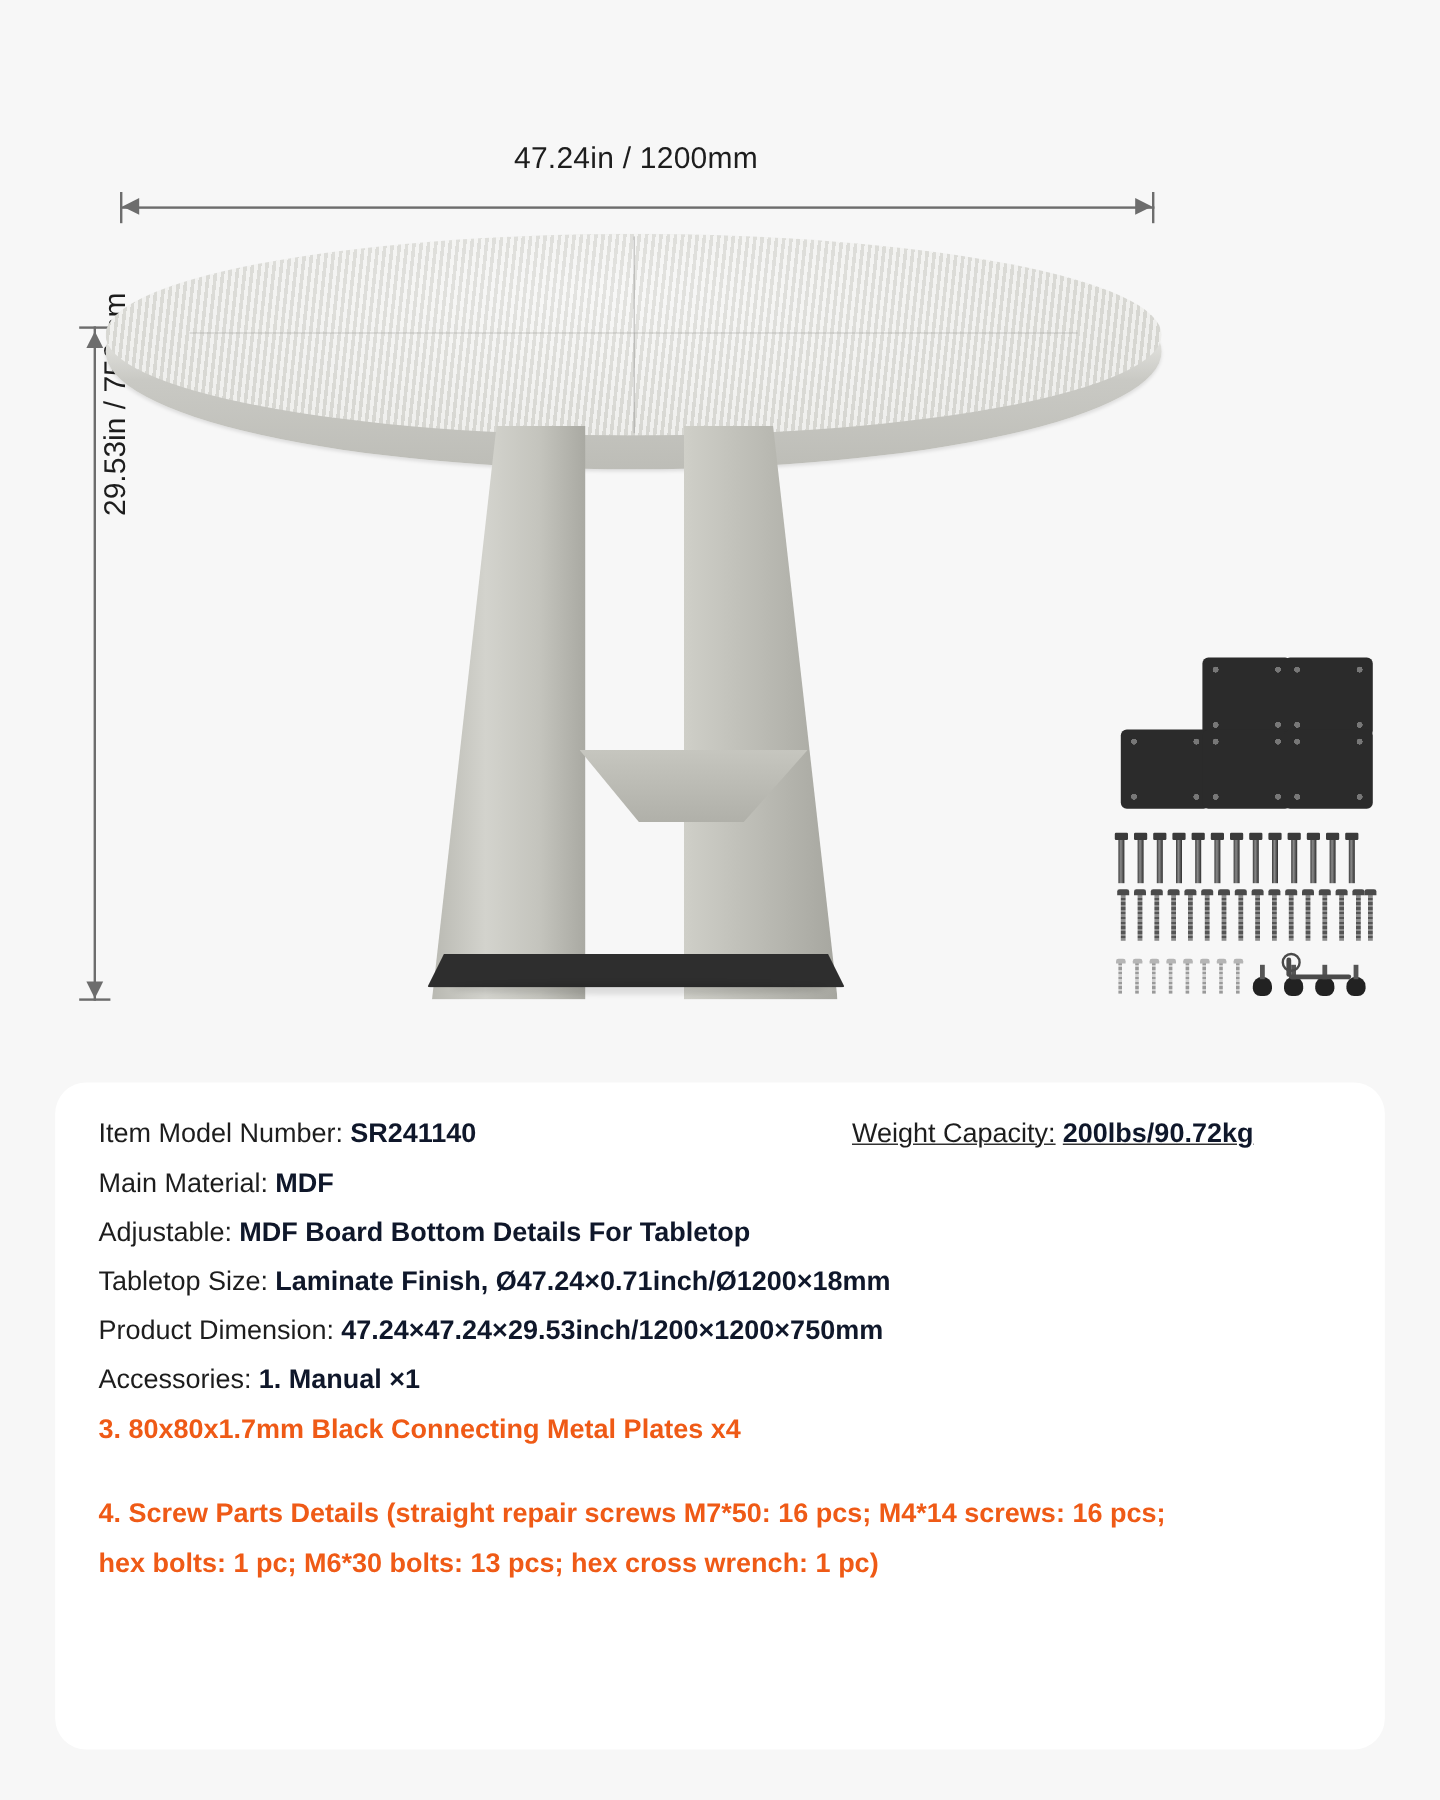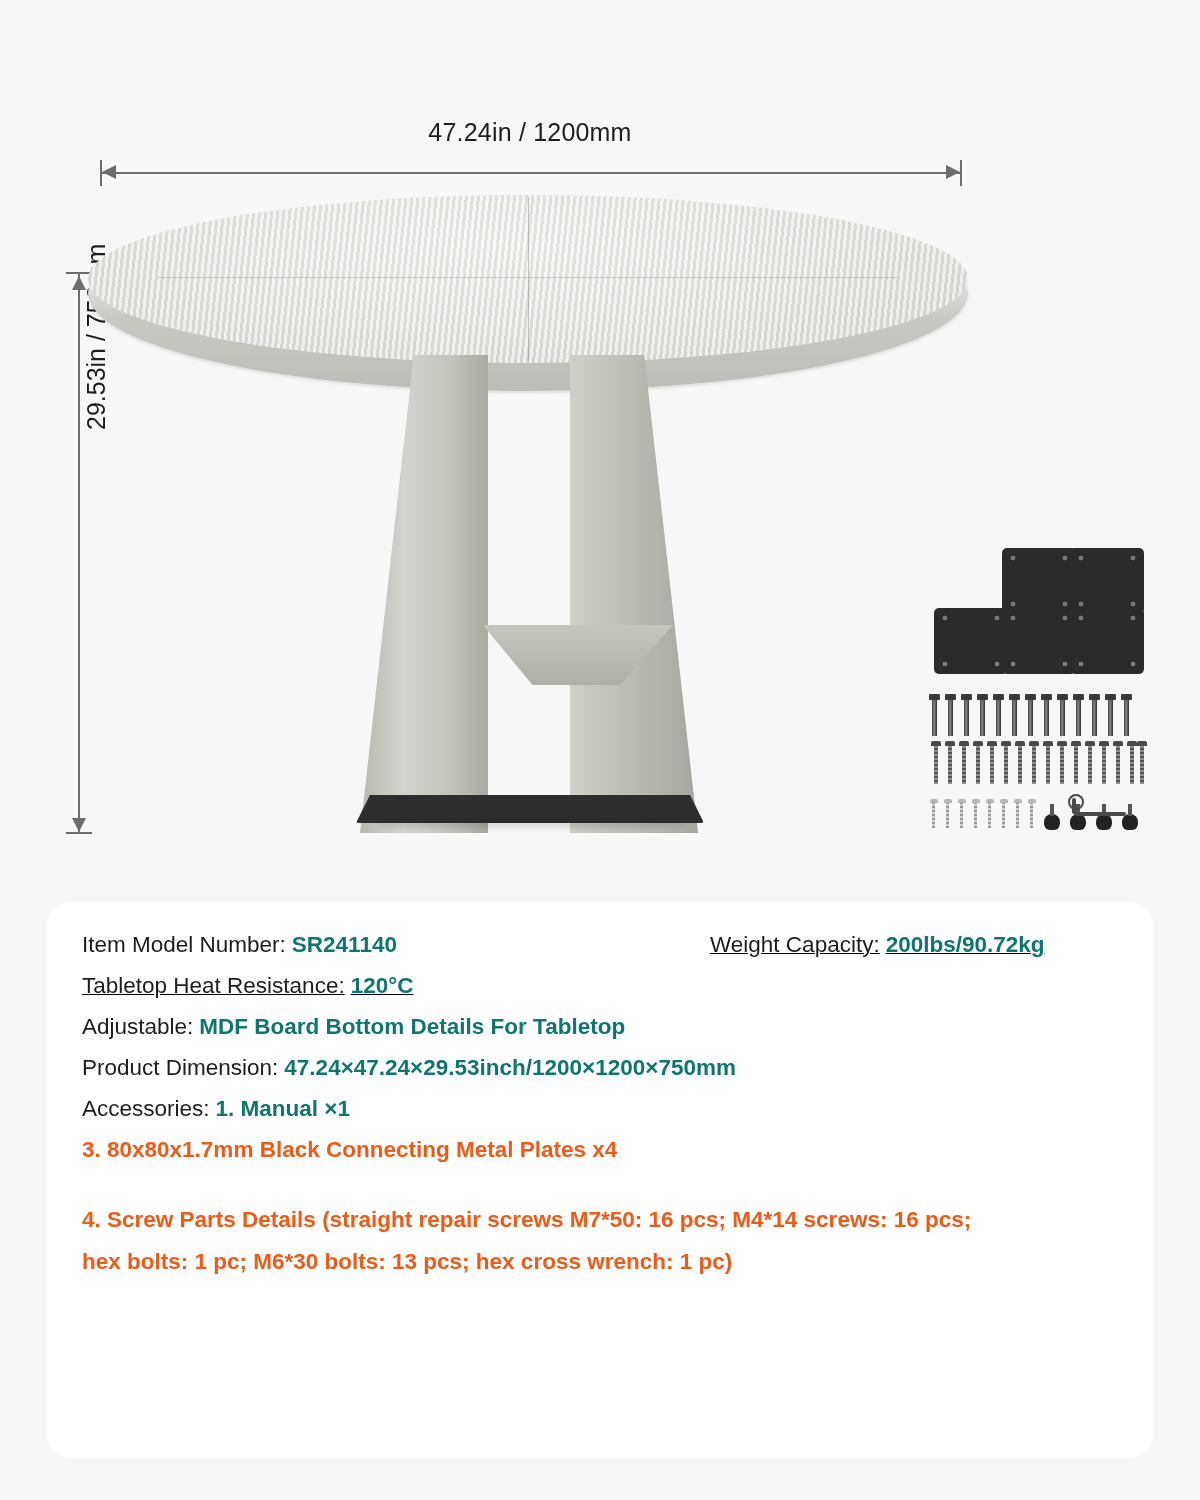--- a/index.html
+++ b/index.html
@@ -340,21 +340,21 @@
   }
   .spec-col-left  { width: 628px; }
   .spec-col-right { width: 412px; text-decoration: underline; }
   .lbl {
     font-size: 22.5px;
     color: #1d1d1d;
     white-space: nowrap;
   }
   .val {
     font-size: 22.5px;
-    color: #0f766e;
+    color: #0f172a;
     font-weight: bold;
     white-space: nowrap;
     margin-left: 6px;
   }
   .acc-line {
     font-size: 22.5px;
     color: #ef5a16;
     font-weight: bold;
     margin-bottom: 15px;
     white-space: nowrap;
@@ -469,31 +469,36 @@
     <div class="spec-row">
       <div class="spec-col-left">
         <span class="lbl">Item Model Number:</span><span class="val">SR241140</span>
       </div>
       <div class="spec-col-right">
         <span class="lbl">Weight Capacity:</span><span class="val">200lbs/90.72kg</span>
       </div>
     </div>
 
     <div class="spec-row">
-      <div class="spec-col-right">
-        <span class="lbl">Tabletop Heat Resistance:</span><span class="val">120°C</span>
+      <div class="spec-col-left">
+        <span class="lbl">Main Material:</span><span class="val">MDF</span>
       </div>
     </div>
 
     <div class="spec-row">
       <div class="spec-col-left">
         <span class="lbl">Adjustable:</span><span class="val">MDF Board Bottom Details For Tabletop</span>
       </div>
     </div>
 
+    <div class="spec-row">
+      <div>
+        <span class="lbl">Tabletop Size:</span><span class="val">Laminate Finish,   Ø47.24×0.71inch/Ø1200×18mm</span>
+      </div>
+    </div>
 
     <div class="spec-row">
       <div>
         <span class="lbl">Product Dimension:</span><span class="val">47.24×47.24×29.53inch/1200×1200×750mm</span>
       </div>
     </div>
 
     <div class="spec-row">
       <div>
         <span class="lbl">Accessories:</span><span class="val">1. Manual ×1</span>

